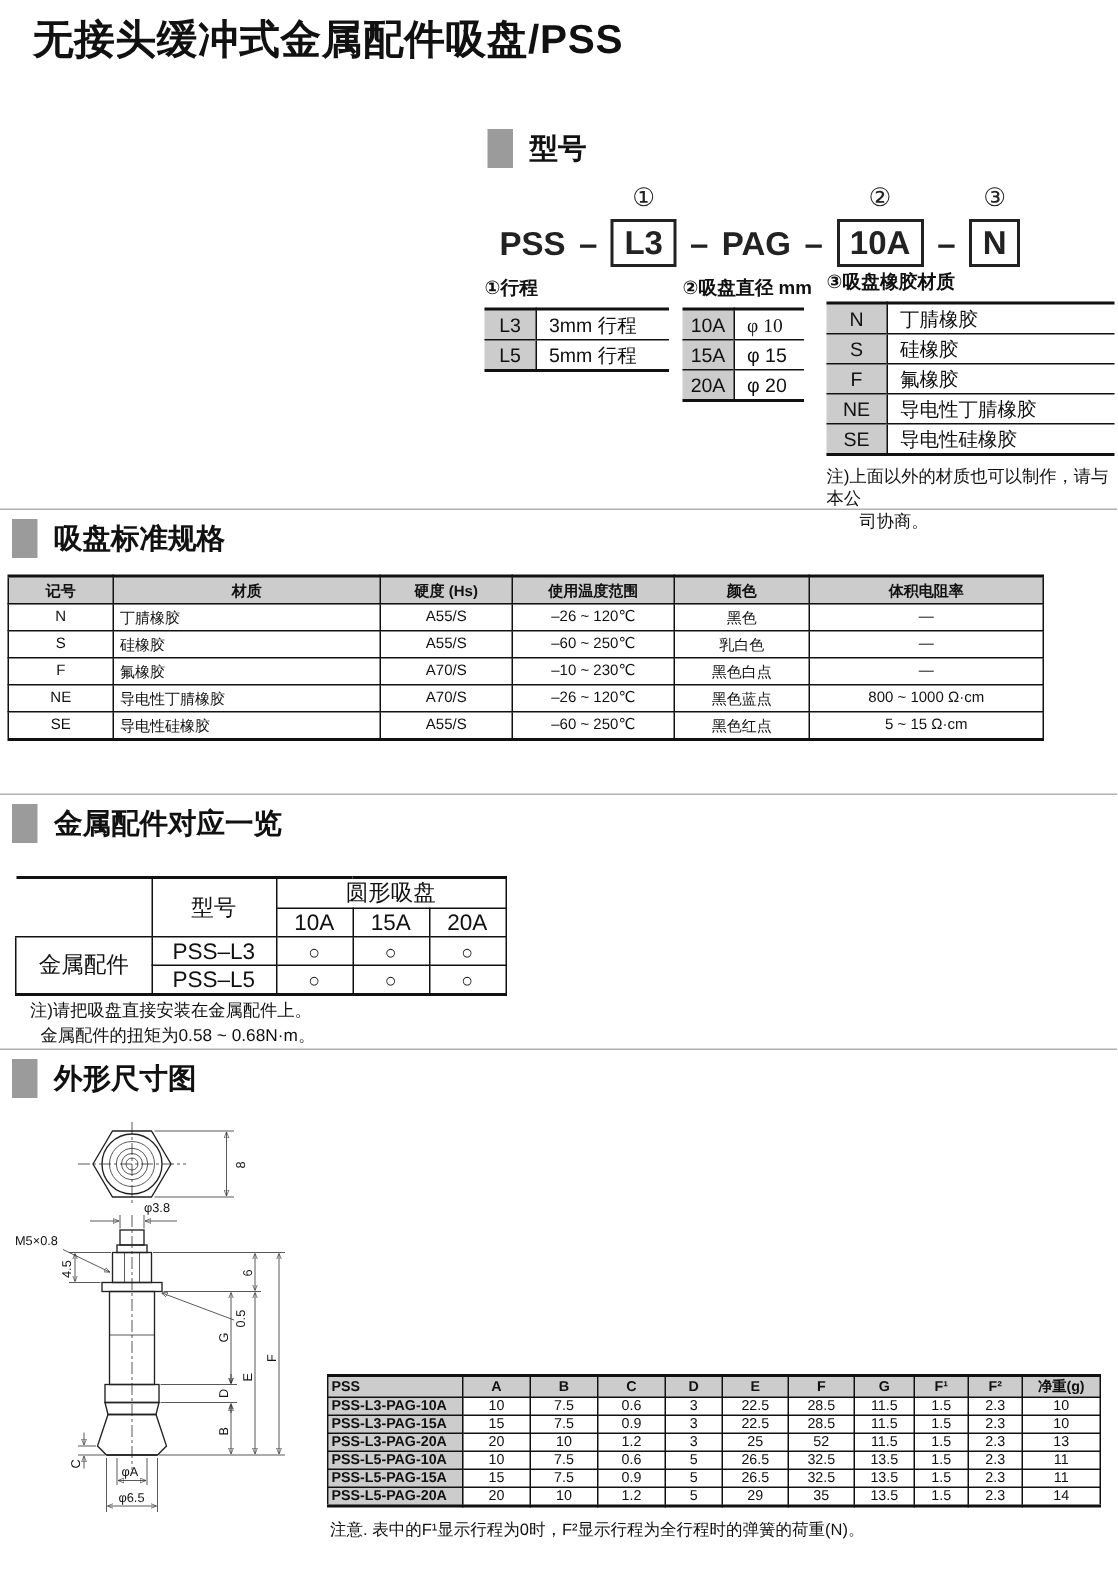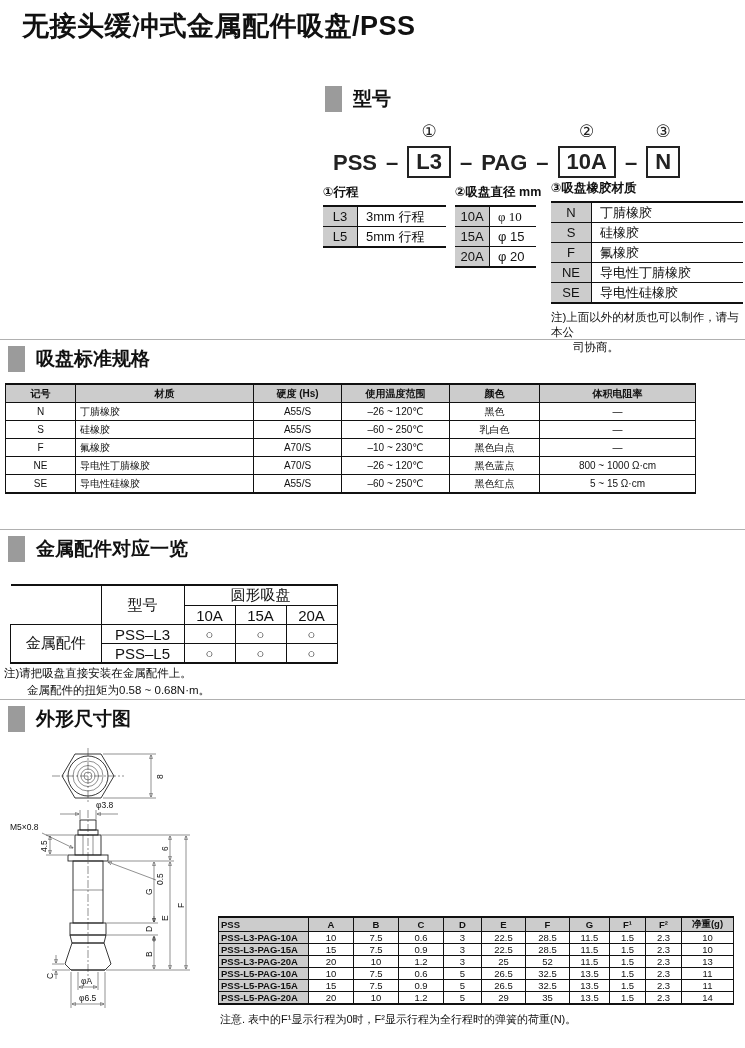--- a/index.html
+++ b/index.html
@@ -263,21 +263,21 @@
       <td class="mark">○</td>
     </tr>
     <tr>
       <td>PSS–L5</td>
       <td class="mark">○</td>
       <td class="mark">○</td>
       <td class="mark">○</td>
     </tr>
   </tbody>
     </table>
-  <div class="abs note" style="left:4px;top:666px;">注)请把吸盘直接安装在金属配件上。</div>
+  <div class="abs note" style="left:20px;top:666px;">注)请把吸盘直接安装在金属配件上。</div>
   <div class="abs note" style="left:27px;top:683px;">金属配件的扭矩为0.58 ~ 0.68N·m。</div>
 
   <div class="rule" style="top:699px;"></div>
   <div class="abs sec" style="left:8px;top:706px;">
     <div class="sq"></div>
     <div class="st">外形尺寸图</div>
   </div>
 
   <svg class="abs drw" style="left:8px;top:740px;" width="210" height="300" viewBox="0 0 210 300">
     <defs>

